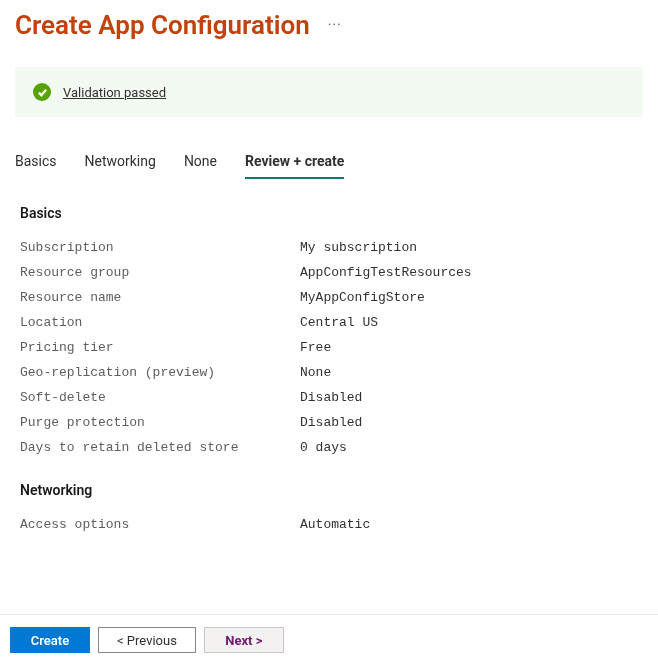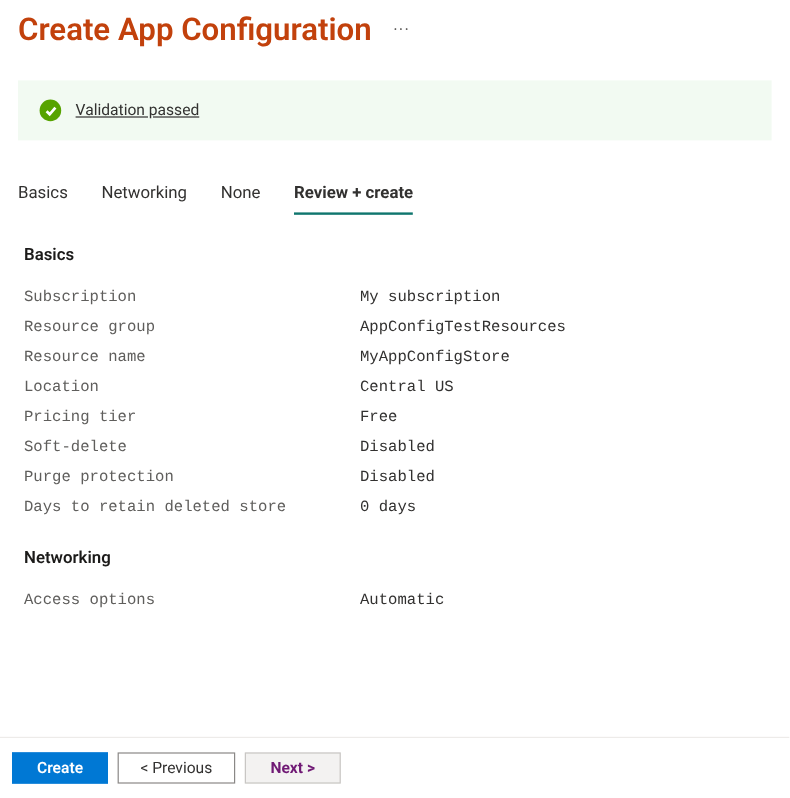--- a/index.html
+++ b/index.html
@@ -188,20 +188,24 @@
   </div>
   <div class="kv-row">
     <div class="kv-key">Location</div>
     <div class="kv-value">Central US</div>
   </div>
   <div class="kv-row">
     <div class="kv-key">Pricing tier</div>
     <div class="kv-value">Free</div>
   </div>
   <div class="kv-row">
+    <div class="kv-key">Geo-replication (preview)</div>
+    <div class="kv-value">None</div>
+  </div>
+  <div class="kv-row">
     <div class="kv-key">Soft-delete</div>
     <div class="kv-value">Disabled</div>
   </div>
   <div class="kv-row">
     <div class="kv-key">Purge protection</div>
     <div class="kv-value">Disabled</div>
   </div>
   <div class="kv-row">
     <div class="kv-key">Days to retain deleted store</div>
     <div class="kv-value">0 days</div>

